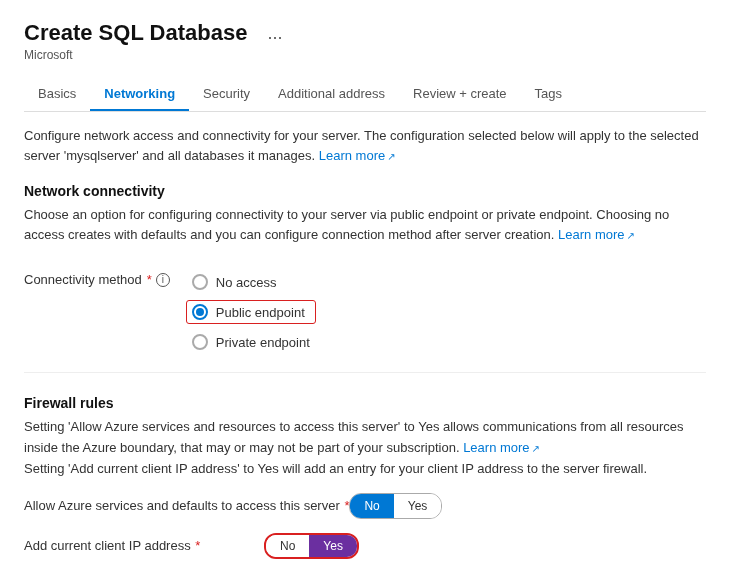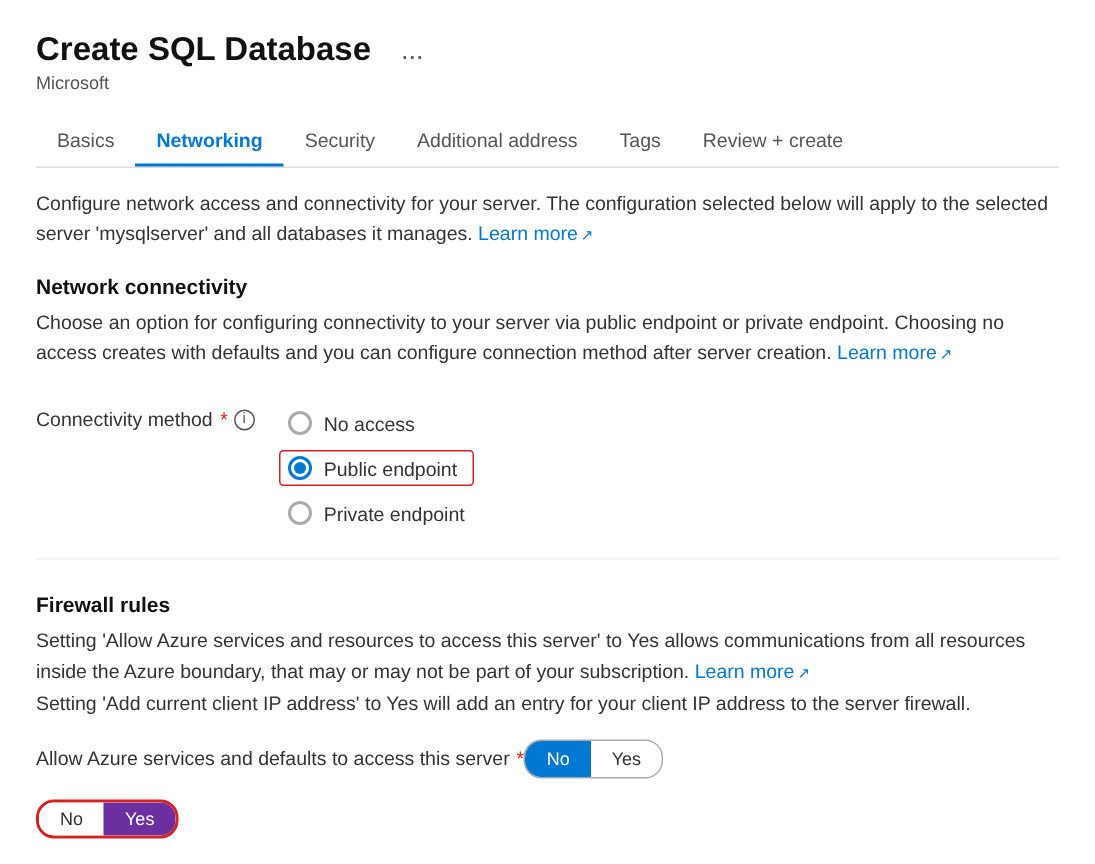--- a/index.html
+++ b/index.html
@@ -219,22 +219,22 @@
     <h1 class="page-title">Create SQL Database</h1>
     <span class="ellipsis-icon">...</span>
   </div>
   <div class="page-subtitle">Microsoft</div>
 
   <div class="tabs">
     <div class="tab">Basics</div>
     <div class="tab active">Networking</div>
     <div class="tab">Security</div>
     <div class="tab">Additional address</div>
+    <div class="tab">Review + create</div>
     <div class="tab">Tags</div>
-    <div class="tab">Review + create</div>
   </div>
 
   <div class="section-desc">
     <span>Configure network access and connectivity for your server. The configuration selected below will apply to the selected server 'mysqlserver' and all databases it manages.</span>
     <a class="learn-more" href="#">
       <span>Learn more</span><span class="ext-link-icon">↗</span>
     </a>
   </div>
 
   <div class="section-title">Network connectivity</div>
@@ -288,20 +288,24 @@
       </div>
       <div class="toggle-container">
         <div class="toggle">
           <button class="toggle-btn active-no">No</button>
           <button class="toggle-btn">Yes</button>
         </div>
       </div>
     </div>
 
     <div class="toggle-row">
+      <div class="toggle-label">
+        <span>Add current client IP address</span>
+        <span class="required-star">*</span>
+      </div>
       <div class="toggle-container">
         <div class="toggle highlighted">
           <button class="toggle-btn">No</button>
           <button class="toggle-btn active-yes">Yes</button>
         </div>
       </div>
     </div>
   </div>
 
 </div>

